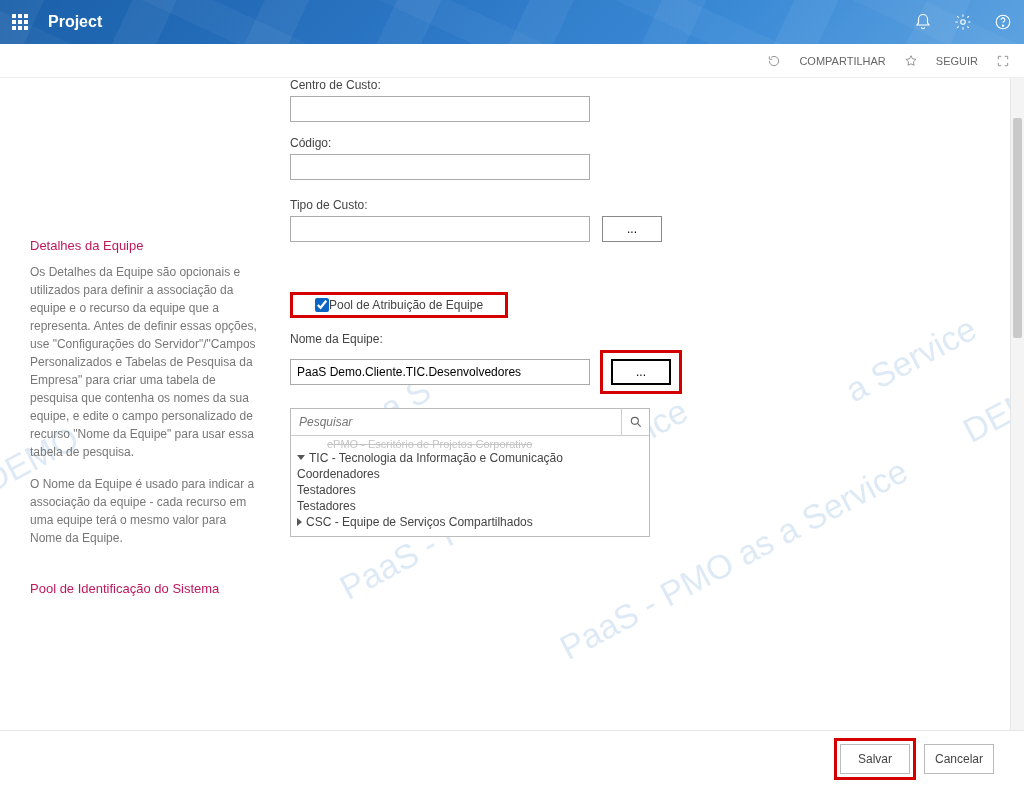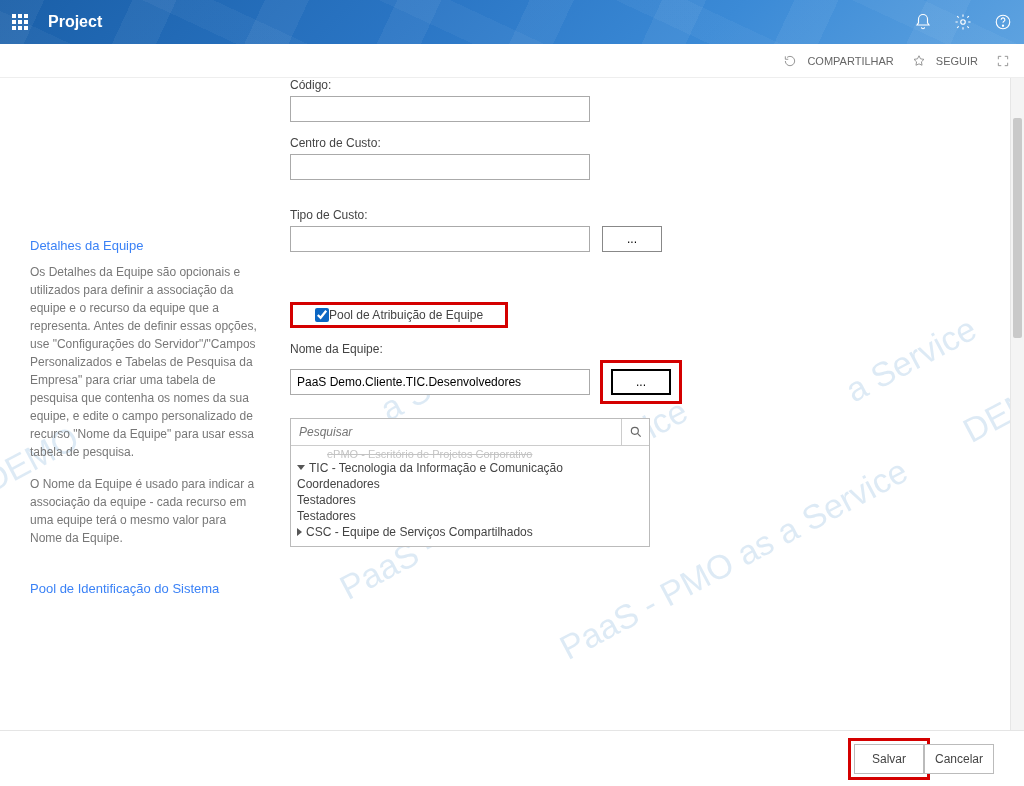--- a/index.html
+++ b/index.html
@@ -9,35 +9,35 @@
 .topbar { height: 44px; background: linear-gradient(135deg, #1a5fa8 0%, #2a75c4 40%, #3b8ad6 70%, #5da2e0 100%); position: relative; display: flex; align-items: center; color: #fff; padding: 0 12px; }
 .topbar::before { content: ""; position: absolute; inset: 0; background-image: repeating-linear-gradient(115deg, rgba(255,255,255,0.05) 0 40px, transparent 40px 120px), repeating-linear-gradient(25deg, rgba(255,255,255,0.04) 0 30px, transparent 30px 100px); pointer-events: none; }
 .waffle { width: 16px; height: 16px; display: grid; grid-template-columns: repeat(3,4px); grid-template-rows: repeat(3,4px); gap: 2px; margin-right: 20px; cursor: pointer; }
 .waffle span { background: #fff; }
 .app-title { font-size: 16px; font-weight: 600; }
 .topbar-right { margin-left: auto; display: flex; gap: 22px; align-items: center; }
 .ticon { width: 18px; height: 18px; stroke: #fff; fill: none; stroke-width: 1.5; cursor: pointer; }
 
 
 .actionrow { height: 34px; border-bottom: 1px solid #eee; display: flex; align-items: center; justify-content: flex-end; padding: 0 14px; gap: 18px; font-size: 11px; color: #666; }
-.actionitem { display: flex; align-items: center; gap: 10px; cursor: pointer; }
+.actionitem { display: flex; align-items: center; gap: 18px; cursor: pointer; }
 .aicon { width: 14px; height: 14px; stroke: #888; fill: none; stroke-width: 1.5; }
 
 
 .main { display: flex; padding: 0 20px 0 30px; height: calc(786px - 44px - 34px - 56px); overflow-y: auto; position: relative; }
 .leftcol { width: 250px; padding-top: 0; padding-right: 20px; }
 .rightcol { flex: 1; padding-left: 10px; }
 
 .formrow { margin-bottom: 14px; }
 .flabel { font-size: 12px; color: #444; margin-bottom: 4px; }
 .tinput { width: 300px; height: 26px; border: 1px solid #aaa; padding: 0 6px; font-size: 12px; }
 .browse-btn { width: 60px; height: 26px; border: 1px solid #888; background: #fff; font-size: 12px; cursor: pointer; margin-left: 12px; text-align: center; }
 .browse-btn.hl { border: 2px solid #000; }
 
-.section-title { font-size: 13px; color: #3b82f6; margin-bottom: 10px; margin-top: 0; }
+.section-title { font-size: 13px; color: #be185d; margin-bottom: 10px; margin-top: 0; }
 .desc { font-size: 12px; color: #777; line-height: 1.5; margin-bottom: 14px; }
 
 
 .chkrow { display: inline-flex; align-items: flex-end; padding: 3px 22px; }
 .redbox { border: 3px solid #d40000; display: inline-block; }
 input[type=checkbox] { width: 14px; height: 14px; accent-color: #0b66c3; }
 .chklabel { font-size: 12px; color: #444; }
 
 
 .teamname-wrap { display: flex; align-items: center; }
@@ -54,21 +54,21 @@
 .lookup-body::-webkit-scrollbar-thumb { background: #c6c6c6; }
 .tree-cut { color: #888; font-size: 11px; padding-left: 30px; }
 .tree-l1 { padding-left: 30px; }
 .tree-l2 { padding-left: 72px; }
 .tree-item { padding: 1px 0; cursor: pointer; }
 .tree-caret { display: inline-block; width: 0; height: 0; margin-right: 4px; }
 .caret-open { border-left: 4px solid transparent; border-right: 4px solid transparent; border-top: 5px solid #555; vertical-align: 2px; }
 .caret-closed { border-top: 4px solid transparent; border-bottom: 4px solid transparent; border-left: 5px solid #555; vertical-align: 0; }
 
 
-.footer { position: absolute; bottom: 0; left: 0; right: 0; height: 56px; border-top: 1px solid #e5e5e5; display: flex; align-items: center; justify-content: flex-end; padding: 0 30px; background: #fff; }
+.footer { position: absolute; bottom: 0; left: 0; right: 0; height: 56px; border-top: 1px solid #e5e5e5; display: flex; align-items: center; justify-content: flex-end; padding: 0 30px; gap: 14px; background: #fff; }
 .fbtn { min-width: 70px; height: 30px; border: 1px solid #bbb; background: #fff; font-size: 12px; color: #444; cursor: pointer; }
 .fbtn.primary-hl { outline: 3px solid #d40000; outline-offset: 3px; }
 
 
 .wm { position: absolute; color: rgba(100,160,210,0.22); font-size: 34px; font-weight: 400; transform: rotate(-28deg); pointer-events: none; white-space: nowrap; font-family: "Segoe UI", Arial, sans-serif; }
 
 
 .rscroll { position: absolute; right: 0; top: 78px; bottom: 56px; width: 14px; background: #f4f4f4; border-left: 1px solid #e6e6e6; }
 .rscroll .thumb { position: absolute; left: 2px; right: 2px; top: 40px; height: 220px; background: #c9c9c9; border-radius: 2px; }
 </style>
@@ -139,30 +139,30 @@
     <div class="section-title">Detalhes da Equipe</div>
     <div class="desc">Os Detalhes da Equipe são opcionais e utilizados para definir a associação da equipe e o recurso da equipe que a representa. Antes de definir essas opções, use "Configurações do Servidor"/"Campos Personalizados e Tabelas de Pesquisa da Empresa" para criar uma tabela de pesquisa que contenha os nomes da sua equipe, e edite o campo personalizado de recurso "Nome da Equipe" para usar essa tabela de pesquisa.</div>
     <div class="desc">O Nome da Equipe é usado para indicar a associação da equipe - cada recurso em uma equipe terá o mesmo valor para Nome da Equipe.</div>
     <div style="height:20px;"></div>
     <div class="section-title">Pool de Identificação do Sistema</div>
   </div>
 
   <div class="rightcol">
 
     <div class="formrow">
+      <div class="flabel">Centro de Custo:</div>
+      <input class="tinput" value="" style="">
+    </div>
+
+    <div class="formrow">
       <div class="flabel">Código:</div>
       <input class="tinput" value="" style="">
     </div>
 
-    <div class="formrow">
-      <div class="flabel">Centro de Custo:</div>
-      <input class="tinput" value="" style="">
-    </div>
-
-    <div class="formrow" style="margin-top:28px;">
+    <div class="formrow" style="margin-top:18px;">
       <div class="flabel">Tipo de Custo:</div>
       <div style="display:flex; align-items:center;">
         <input class="tinput" value="" style="">
         <button class="browse-btn">...</button>
       </div>
     </div>
 
     <div style="height:36px;"></div>
 
     <div class="formrow">

